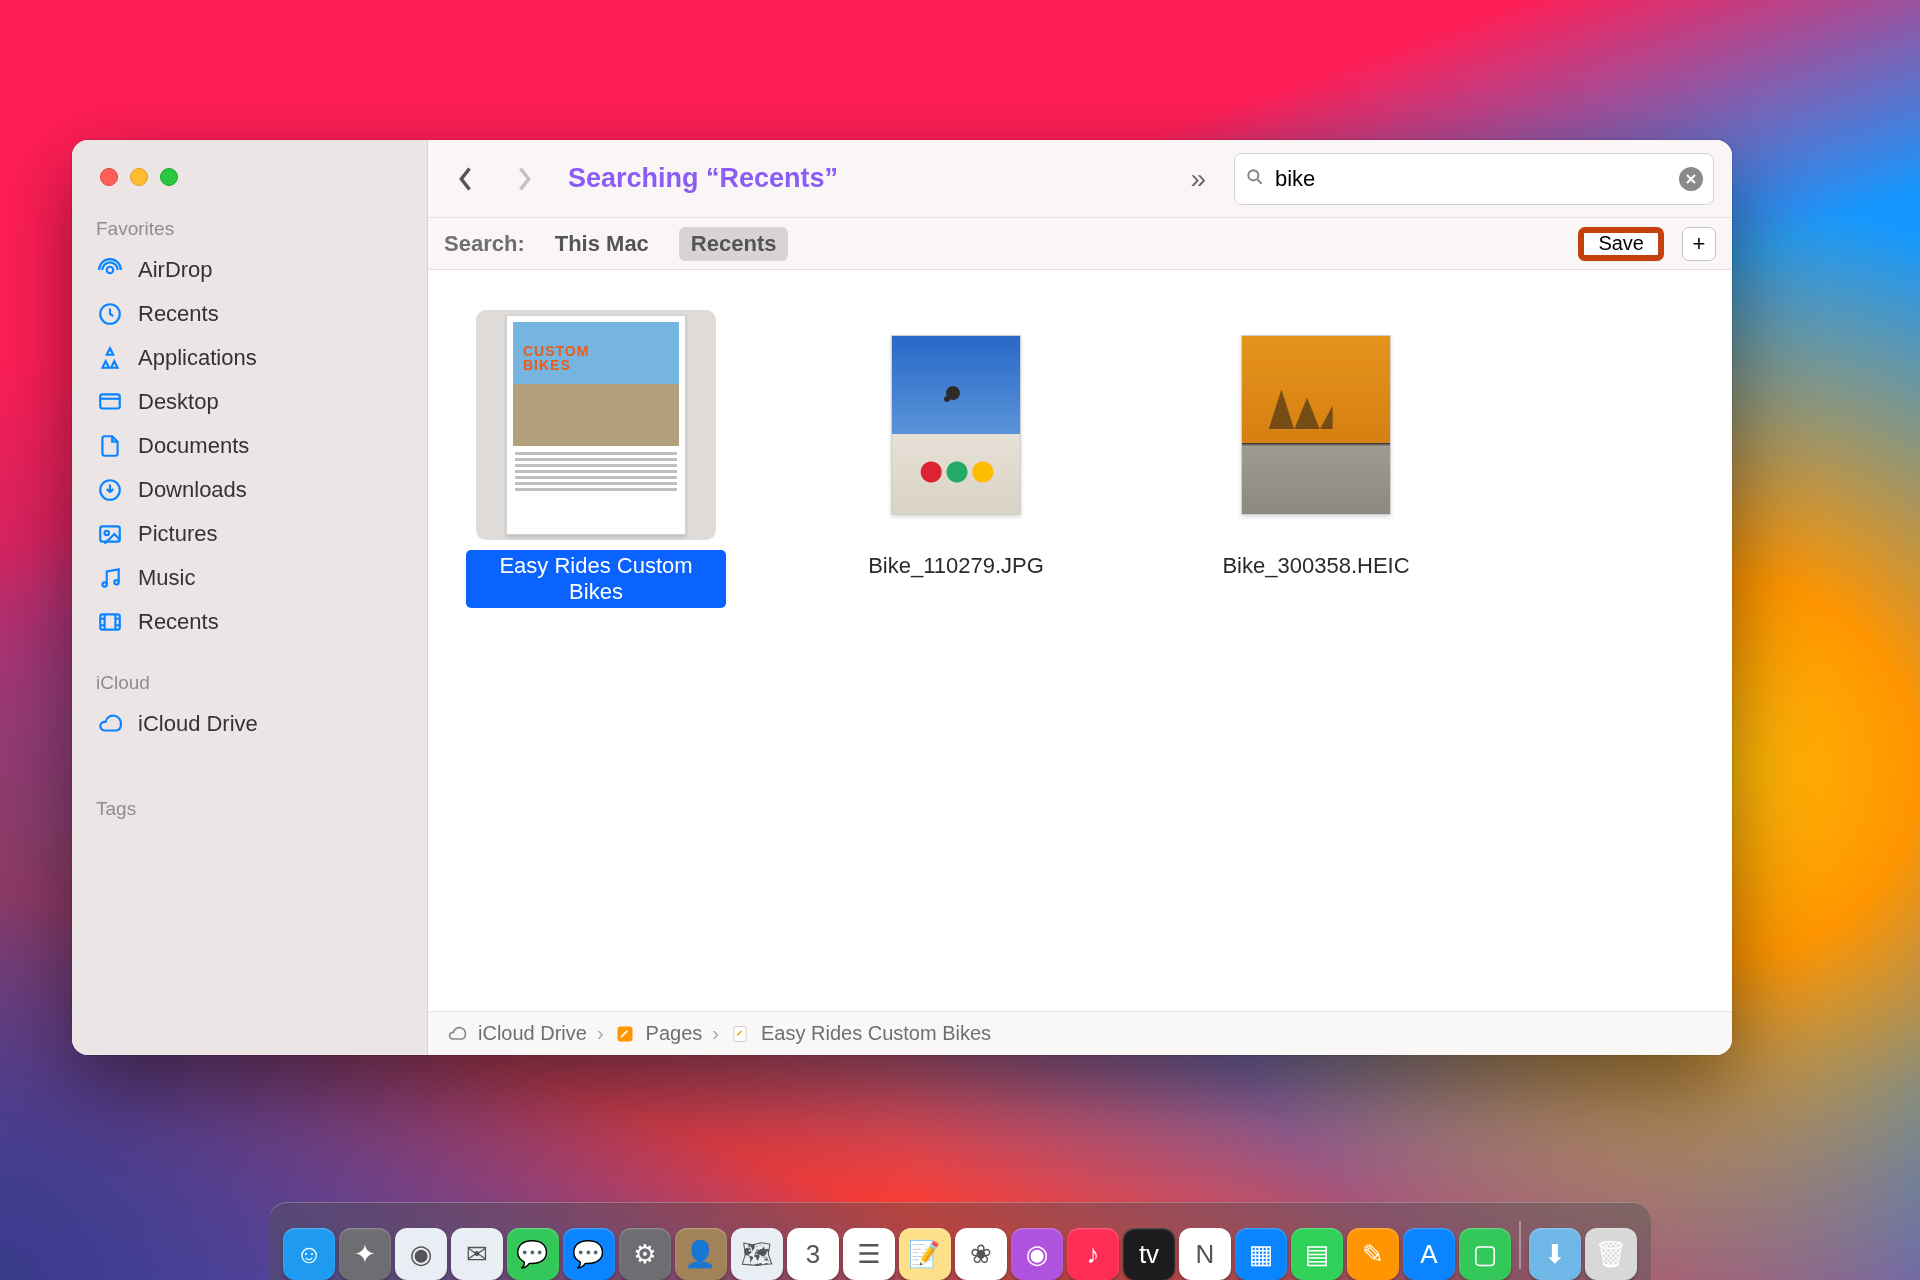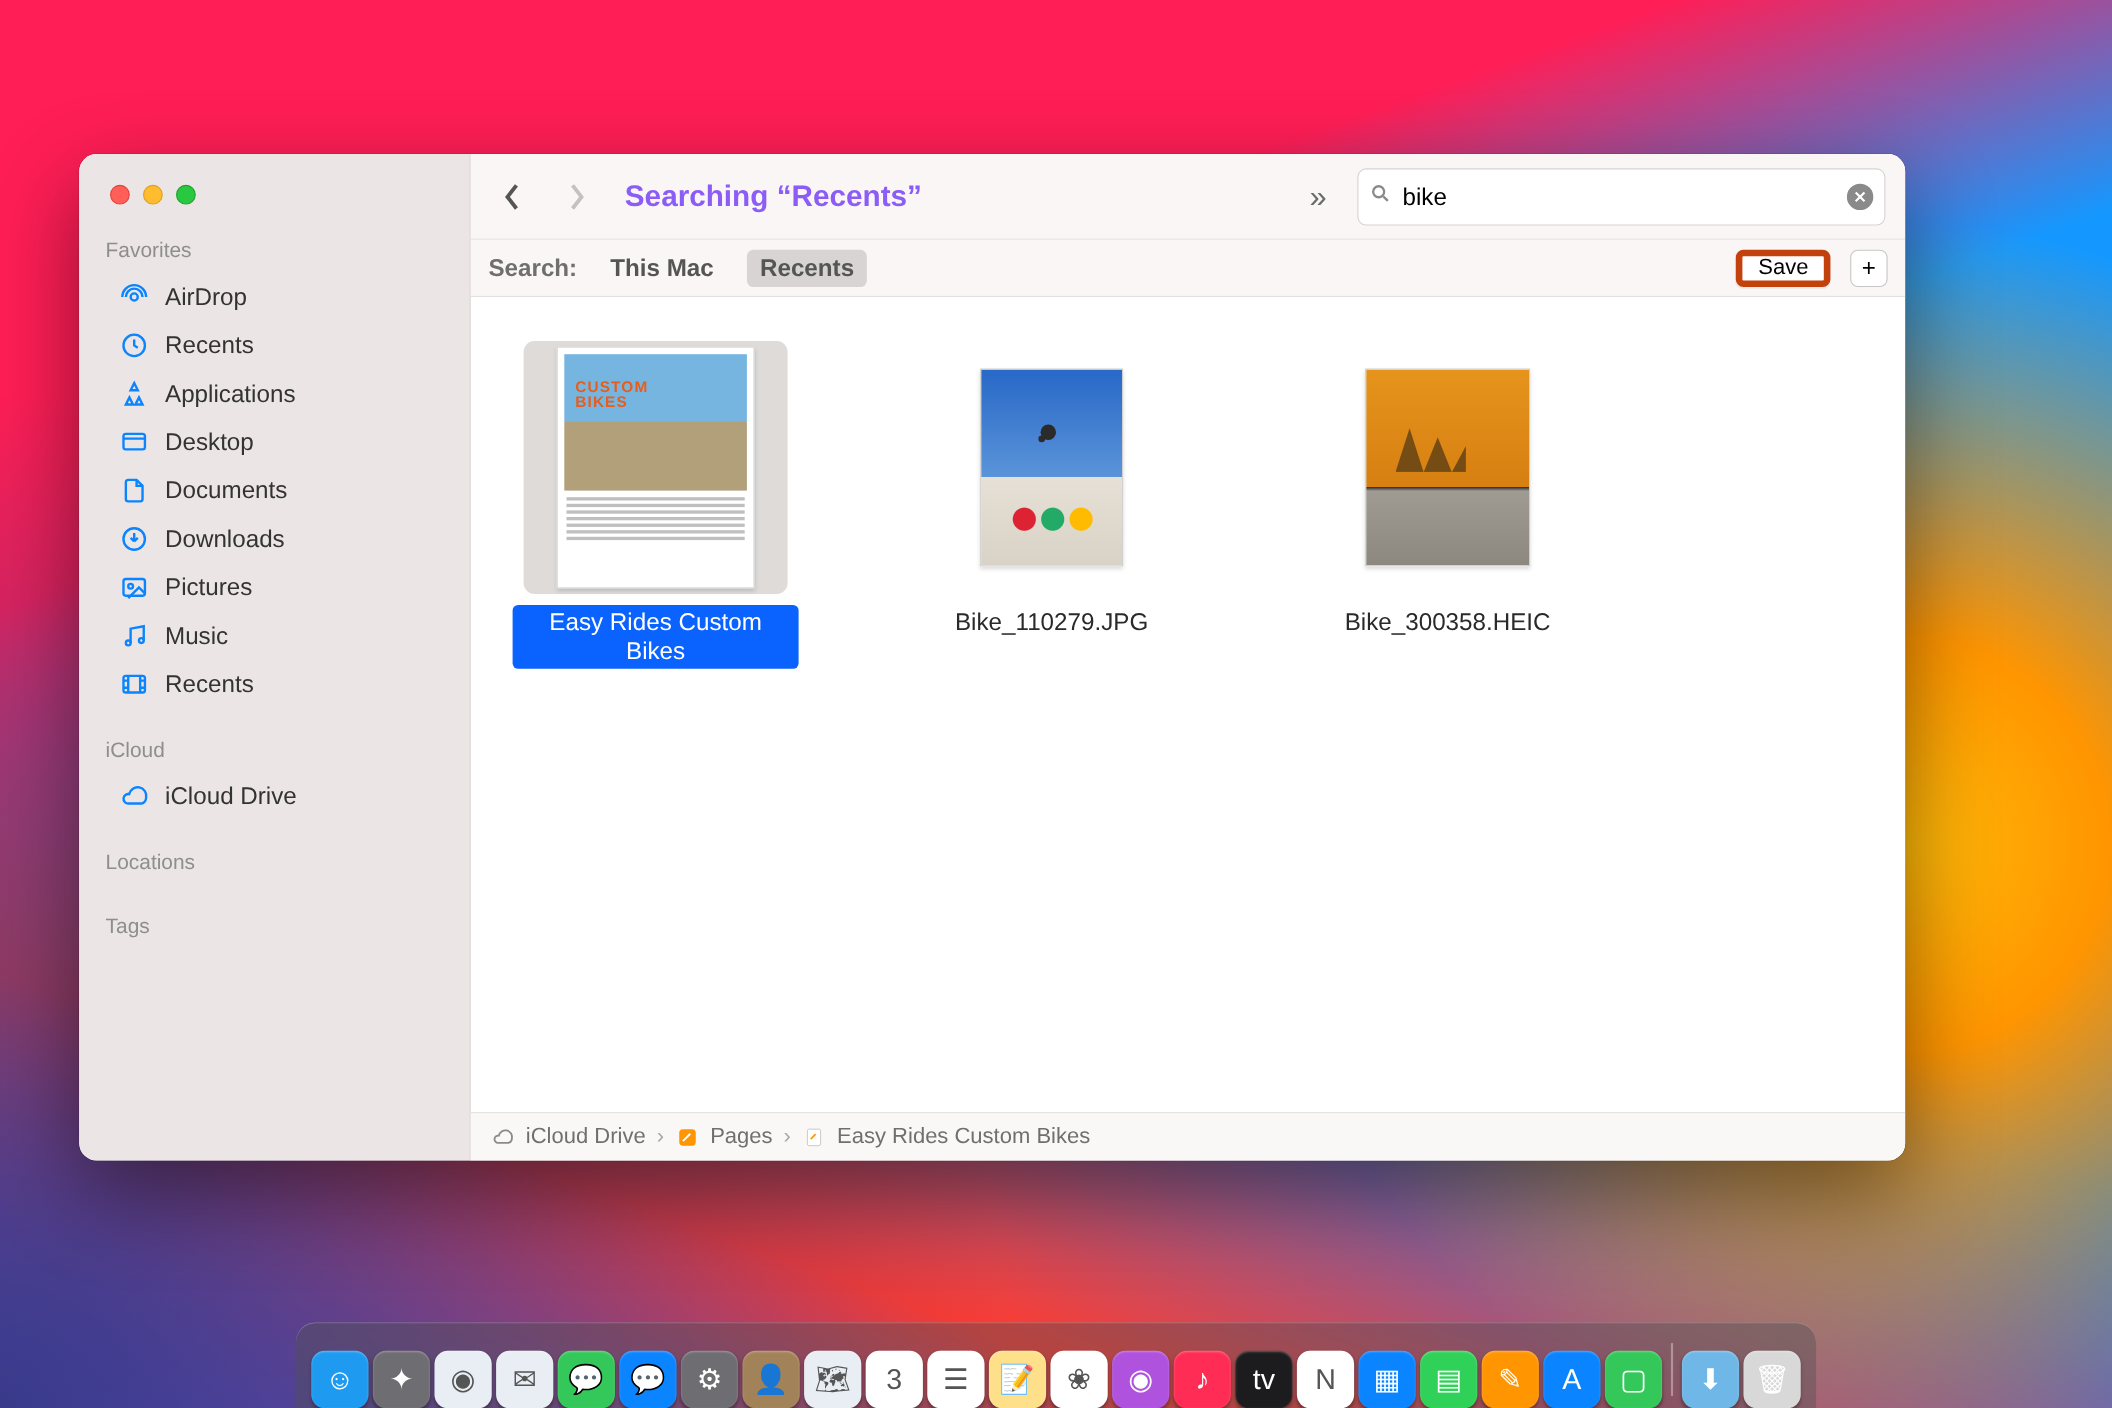--- a/index.html
+++ b/index.html
@@ -38,21 +38,21 @@
     border-right: 1px solid #d8d4d3;
     padding: 24px 0 0 0;
     flex-shrink: 0;
   }
   .traffic { display: flex; gap: 12px; padding: 4px 0 28px 28px; }
   .tl { width: 18px; height: 18px; border-radius: 50%; }
   .tl.r { background:#ff5f57; border:1px solid #e0443e; }
   .tl.y { background:#febc2e; border:1px solid #dfa023; }
   .tl.g { background:#28c840; border:1px solid #1fa32f; }
   .section-label { color:#8e8e8e; font-size:19px; font-weight:400; padding:4px 24px 8px 24px; }
-  .nav-item { display:flex; align-items:center; gap:14px; padding:8px 36px; font-size:22px; color:#333; cursor:default; }
+  .nav-item { display:flex; align-items:center; gap:14px; padding:8px 24px; font-size:22px; color:#333; cursor:default; }
   .nav-item .ic { width:28px; height:28px; display:flex; align-items:center; justify-content:center; color:#0a84ff; }
   .nav-item .ic svg { width:26px; height:26px; }
   .spacer { height: 24px; }
 
   
   .main { flex:1; display:flex; flex-direction:column; background:#fff; }
   .toolbar {
     height: 78px; display:flex; align-items:center; gap:18px;
     padding: 0 18px; border-bottom:1px solid #e3e0df; background:#faf6f5;
   }
@@ -234,21 +234,20 @@
     <div class="nav-item">
       <span class="ic">
           <svg viewBox="0 0 24 24" fill="none" stroke="currentColor" stroke-width="2">
             <path d="M18 18H7a4 4 0 1 1 .8-7.93A6 6 0 0 1 22 13a5 5 0 0 1-4 5z"></path>
           </svg>
         </span>
       <span>iCloud Drive</span>
     </div>
 
     <div class="spacer"></div>
-    <div class="section-label">Locations</div>
 
     <div class="spacer"></div>
     <div class="section-label">Tags</div>
   </aside>
 
   <div class="main">
 
     <div class="toolbar">
       <div class="navbtn">
         <svg viewBox="0 0 16 24" fill="none" stroke="currentColor" stroke-width="3">

